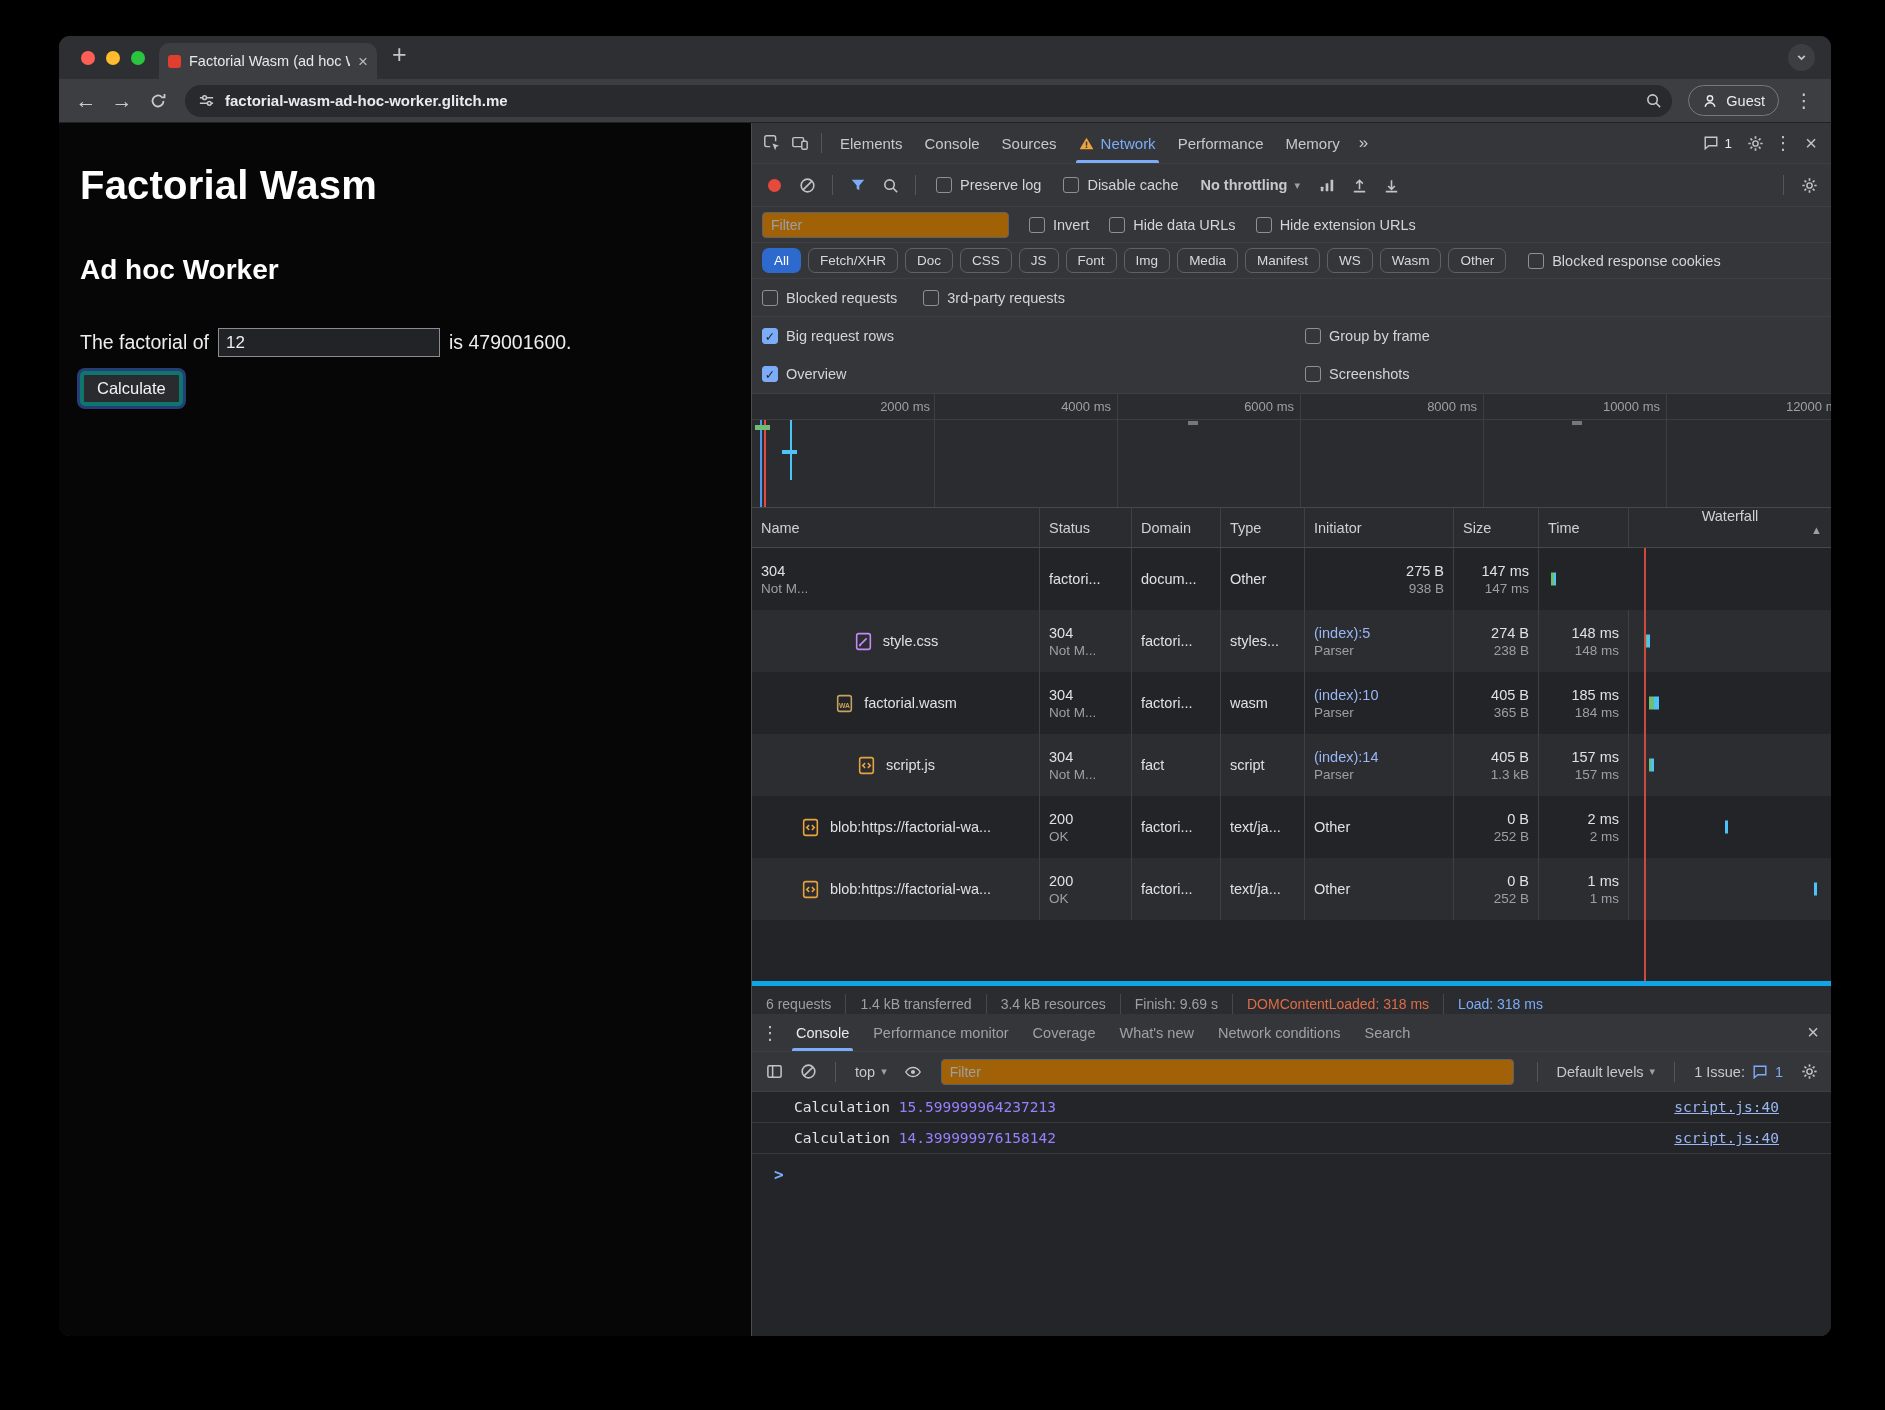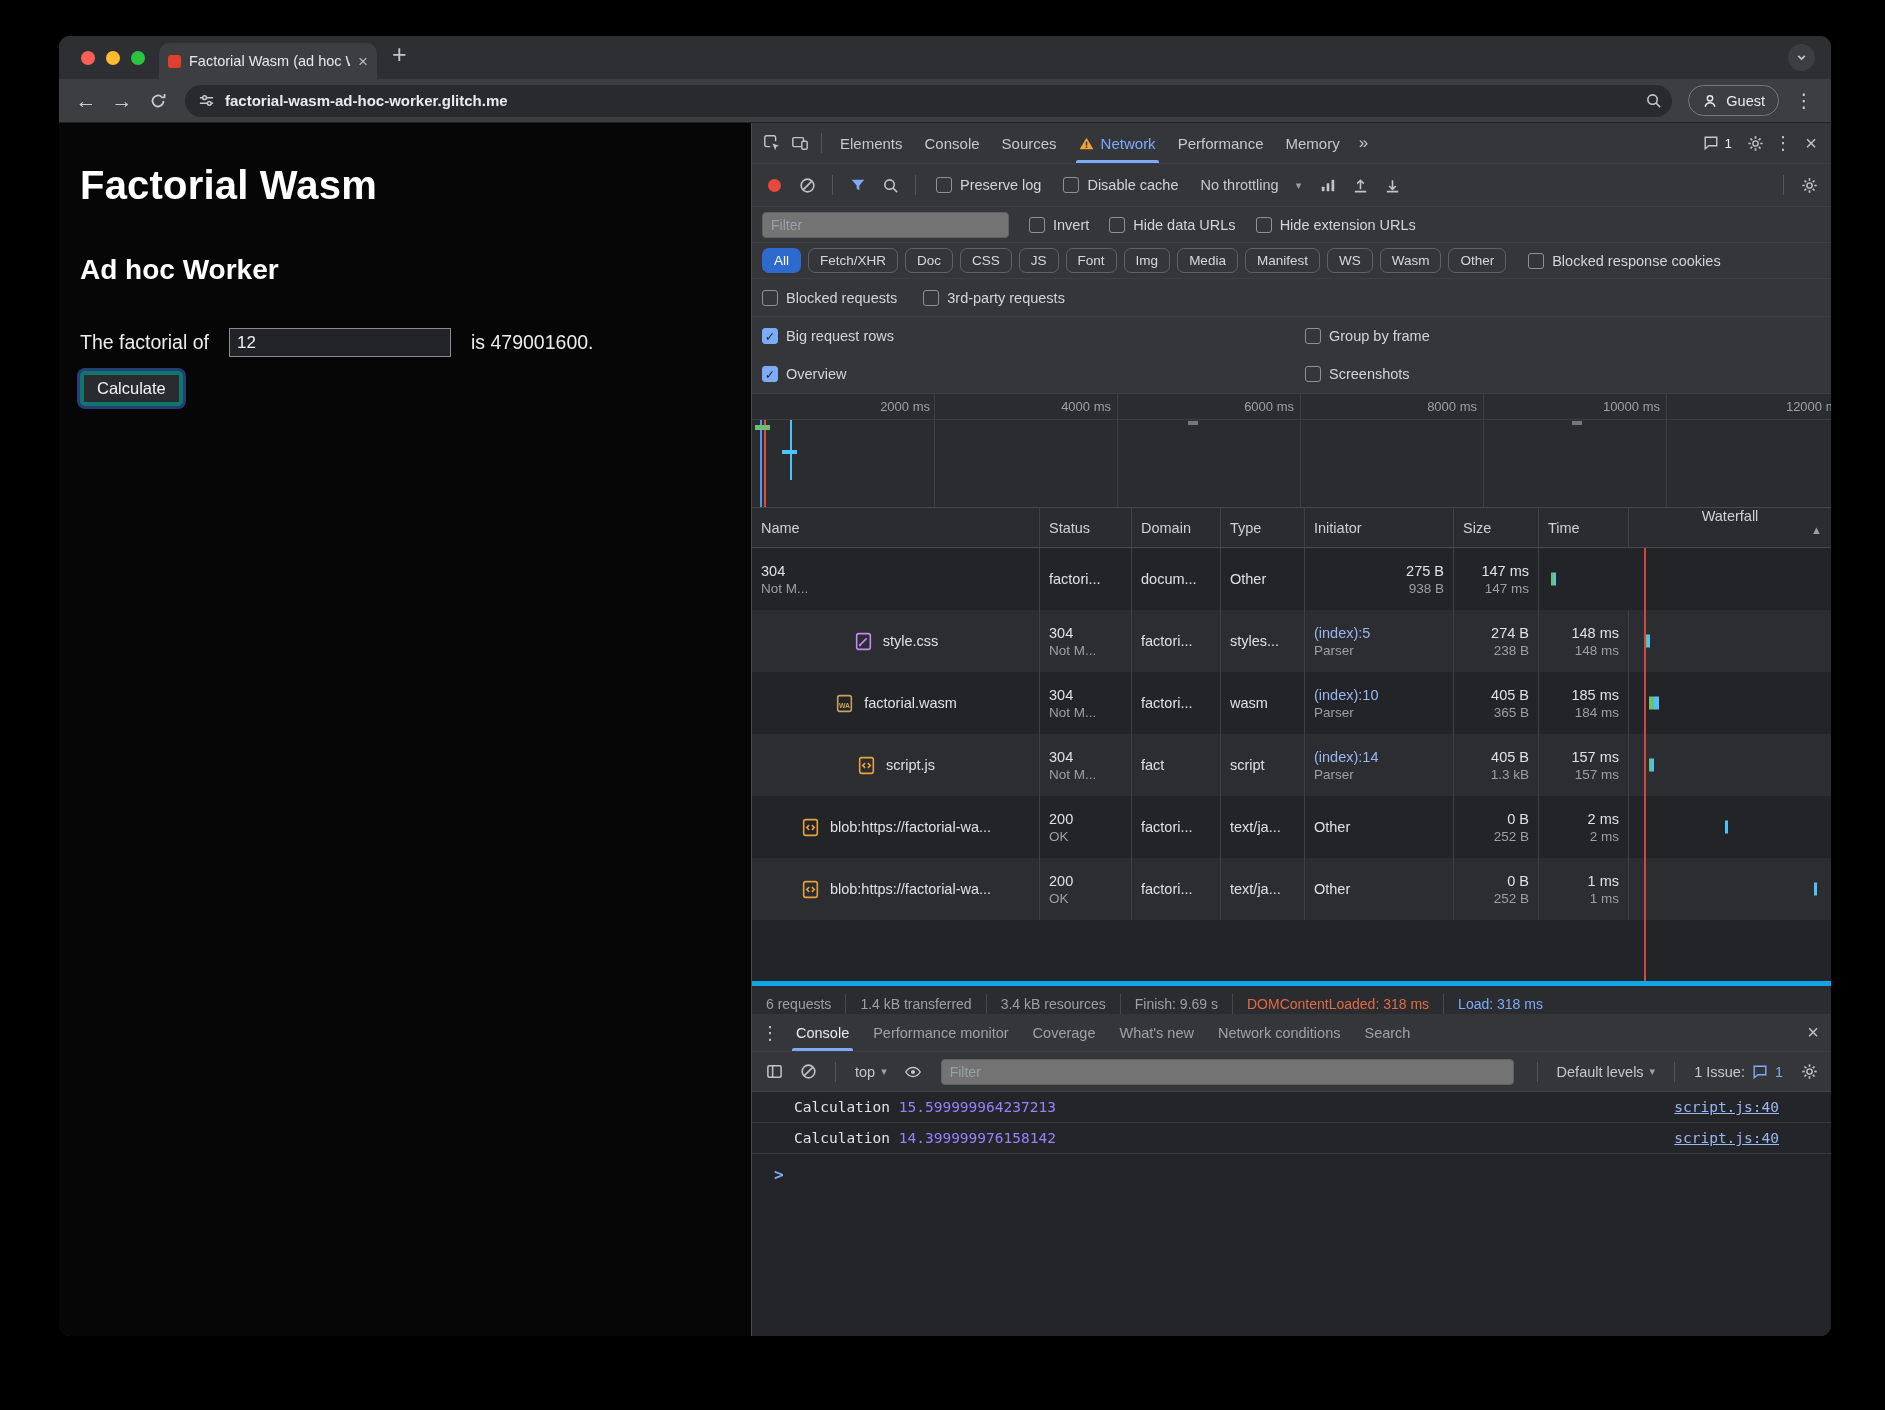--- a/index.html
+++ b/index.html
@@ -32,21 +32,21 @@
   .urlbar { flex:1; height:32px; background:#282a2d; border-radius:16px; margin:0 8px; display:flex; align-items:center; padding:0 10px 0 13px; gap:10px; color:#c6c7ca;font-weight:bold; }
   .url-text { font-size:15px; color:#e8eaed; }
   .guest { height:31px; border:1px solid #77787c; border-radius:16px; display:flex; align-items:center; gap:8px; padding:0 13px;
            color:#e8eaed; font-size:14.5px; margin:0 6px; }
 
   
   .content { flex:1; display:flex; min-height:0; border-top:1px solid #202124; }
   .page { width:692px; background:#060607; padding:40px 24px 0 21px; }
   .page h1 { color:#fff; font-size:40px; letter-spacing:.2px; }
   .page h2 { color:#fff; font-size:28px; margin-top:46px; }
-  .factorial-line { margin-top:42px; color:#ededed; font-size:19.5px; display:flex; align-items:center; gap:20px; white-space:nowrap; }
+  .factorial-line { margin-top:42px; color:#ededed; font-size:19.5px; display:flex; align-items:center; gap:9px; white-space:nowrap; }
   .factorial-input { width:222px; height:29px; background:#222326; border:1px solid #8b8c90; color:#ededed; font-size:17px; padding:0 7px; font-family:inherit; }
   .calc-btn { margin-top:14px; background:#2a2b2e; border:4px solid #0f766e; border-radius:5px; color:#f2f3f5; font-size:16.5px;
               padding:4px 13px; box-shadow:0 0 0 3px rgba(76,130,255,.45); font-family:inherit; }
 
   
   .devtools { flex:1; min-width:0; display:flex; flex-direction:column; background:#28292c; border-left:1px solid #4a4b4f;
               color:#dfe1e5; font-size:14.5px; }
   .dt-row { flex:0 0 auto; display:flex; align-items:center; background:#35363a; border-bottom:1px solid #3e3f43; }
   .vsep { width:1px; height:20px; background:#55565a; margin:0 7px; flex:0 0 auto; }
   .tbico { width:28px; height:28px; display:flex; align-items:center; justify-content:center; color:#c2c3c7; font-size:18px; flex:0 0 auto; }
@@ -63,25 +63,25 @@
   .badge-num { font-size:13.5px; color:#e8eaed; }
 
   .net-toolbar { height:43px; padding:0 8px; gap:4px; }
   .rec { width:13px; height:13px; border-radius:50%; background:var(--record-red,#e8493d); margin:0 8px 0 8px; flex:0 0 auto; }
   .cb { display:flex; align-items:flex-start; gap:8px; color:#d3d4d8; font-size:14.5px; white-space:nowrap; }
   .box { width:16px; height:16px; border:1.5px solid #8f9094; border-radius:3px; flex:0 0 auto; position:relative; background:transparent; }
   .box.on { background:var(--accent-blue,#7cacf8); border-color:var(--accent-blue,#7cacf8); }
   .box.on::after { content:"\2713"; position:absolute; inset:0; display:flex; align-items:center; justify-content:center;
                    color:#1f2023; font-size:12.5px; font-weight:bold; }
   .net-toolbar .cb { margin:0 9px; }
-  .throttle { display:flex; align-items:center; gap:17px; color:#c7c8cc; padding:0 9px; white-space:nowrap; }
+  .throttle { display:flex; align-items:center; gap:7px; color:#c7c8cc; padding:0 9px; white-space:nowrap;font-weight:bold; }
   .caret { font-size:11px; color:#9aa0a6; }
 
   .filter-row { height:36px; padding:0 10px; gap:20px; }
-  .flt { background:#737373; border:1px solid #606165; border-radius:4px; height:26px; width:247px; color:#dfe1e5;
+  .flt { background:#a16207; border:1px solid #606165; border-radius:4px; height:26px; width:247px; color:#dfe1e5;
          padding:0 8px; font-size:14px; font-family:inherit; }
   .flt::placeholder { color:#9aa0a6; }
 
   .chips-row { height:36px; padding:0 10px; }
   .chips { display:flex; gap:7px; align-items:center; }
   .chip { padding:4px 11px; border-radius:7px; font-size:13.5px; color:#d7d8dc; border:1px solid #606165; line-height:1.15; white-space:nowrap; }
   .chip.sel { background:var(--chip-selected-bg,#2e6ace); border-color:transparent; color:#fff; }
   .brc { margin-left:22px; }
 
   .blocked-row { height:38px; padding:0 10px; gap:26px; }

